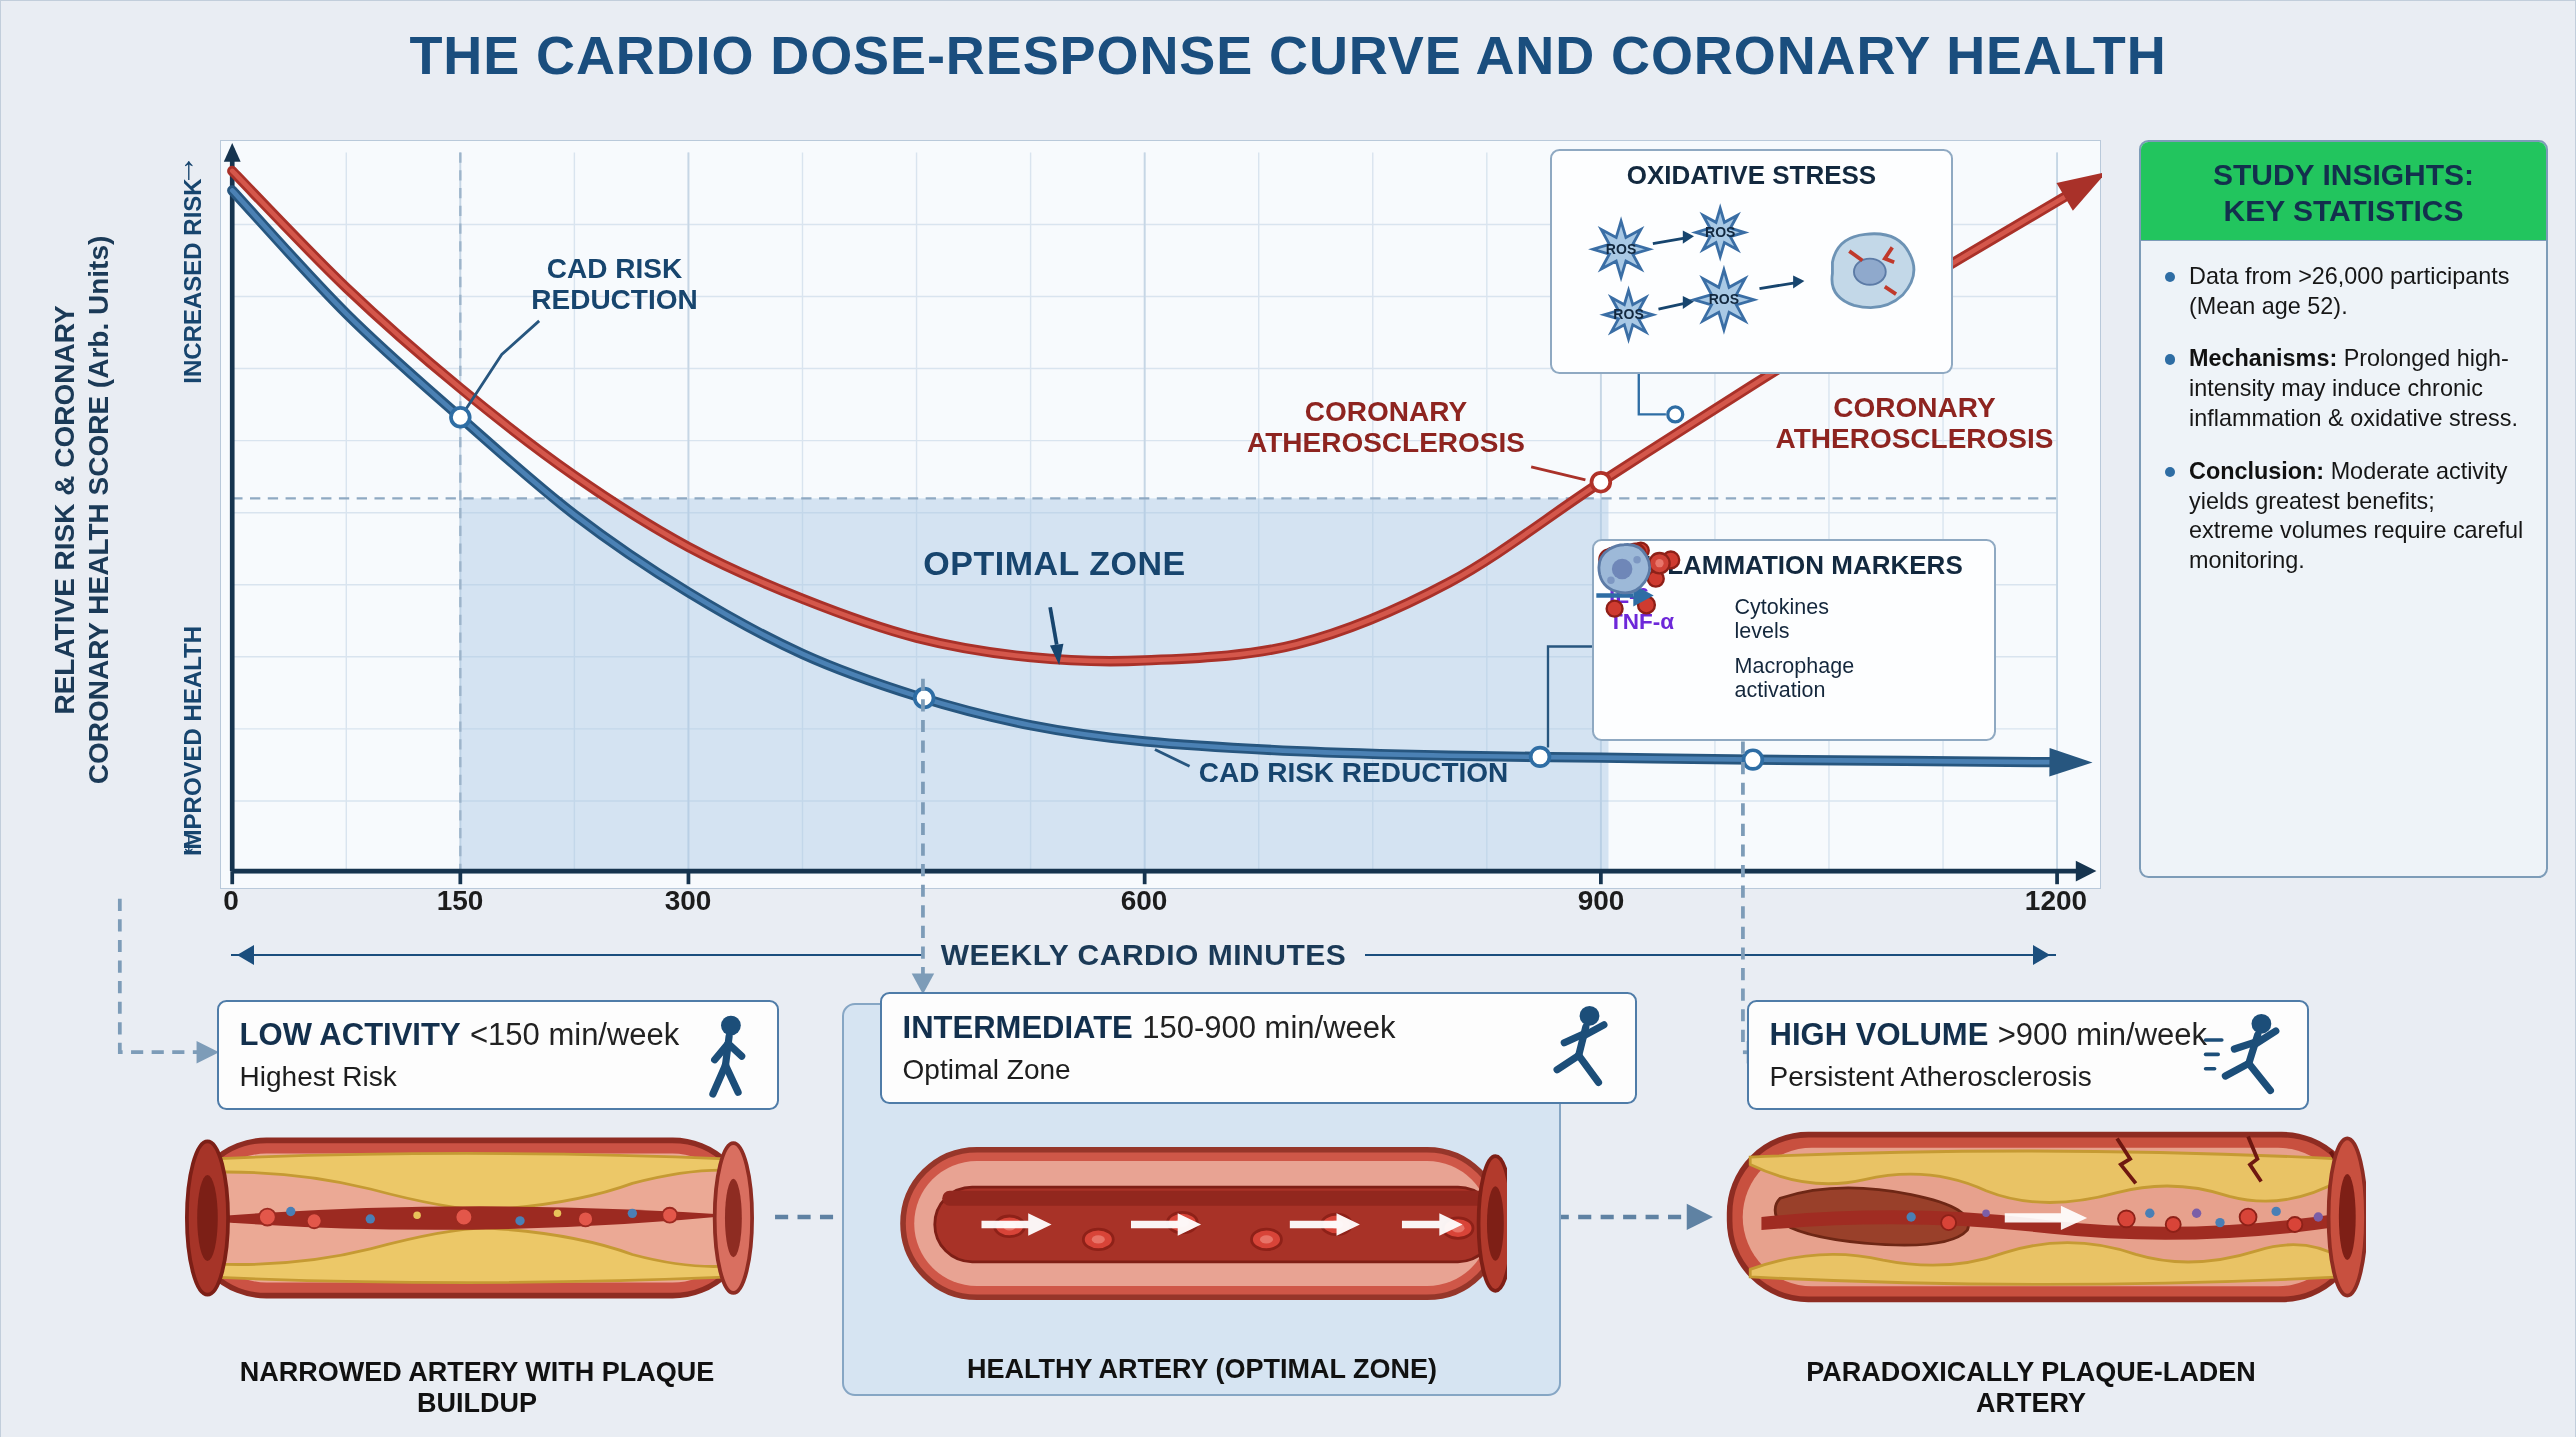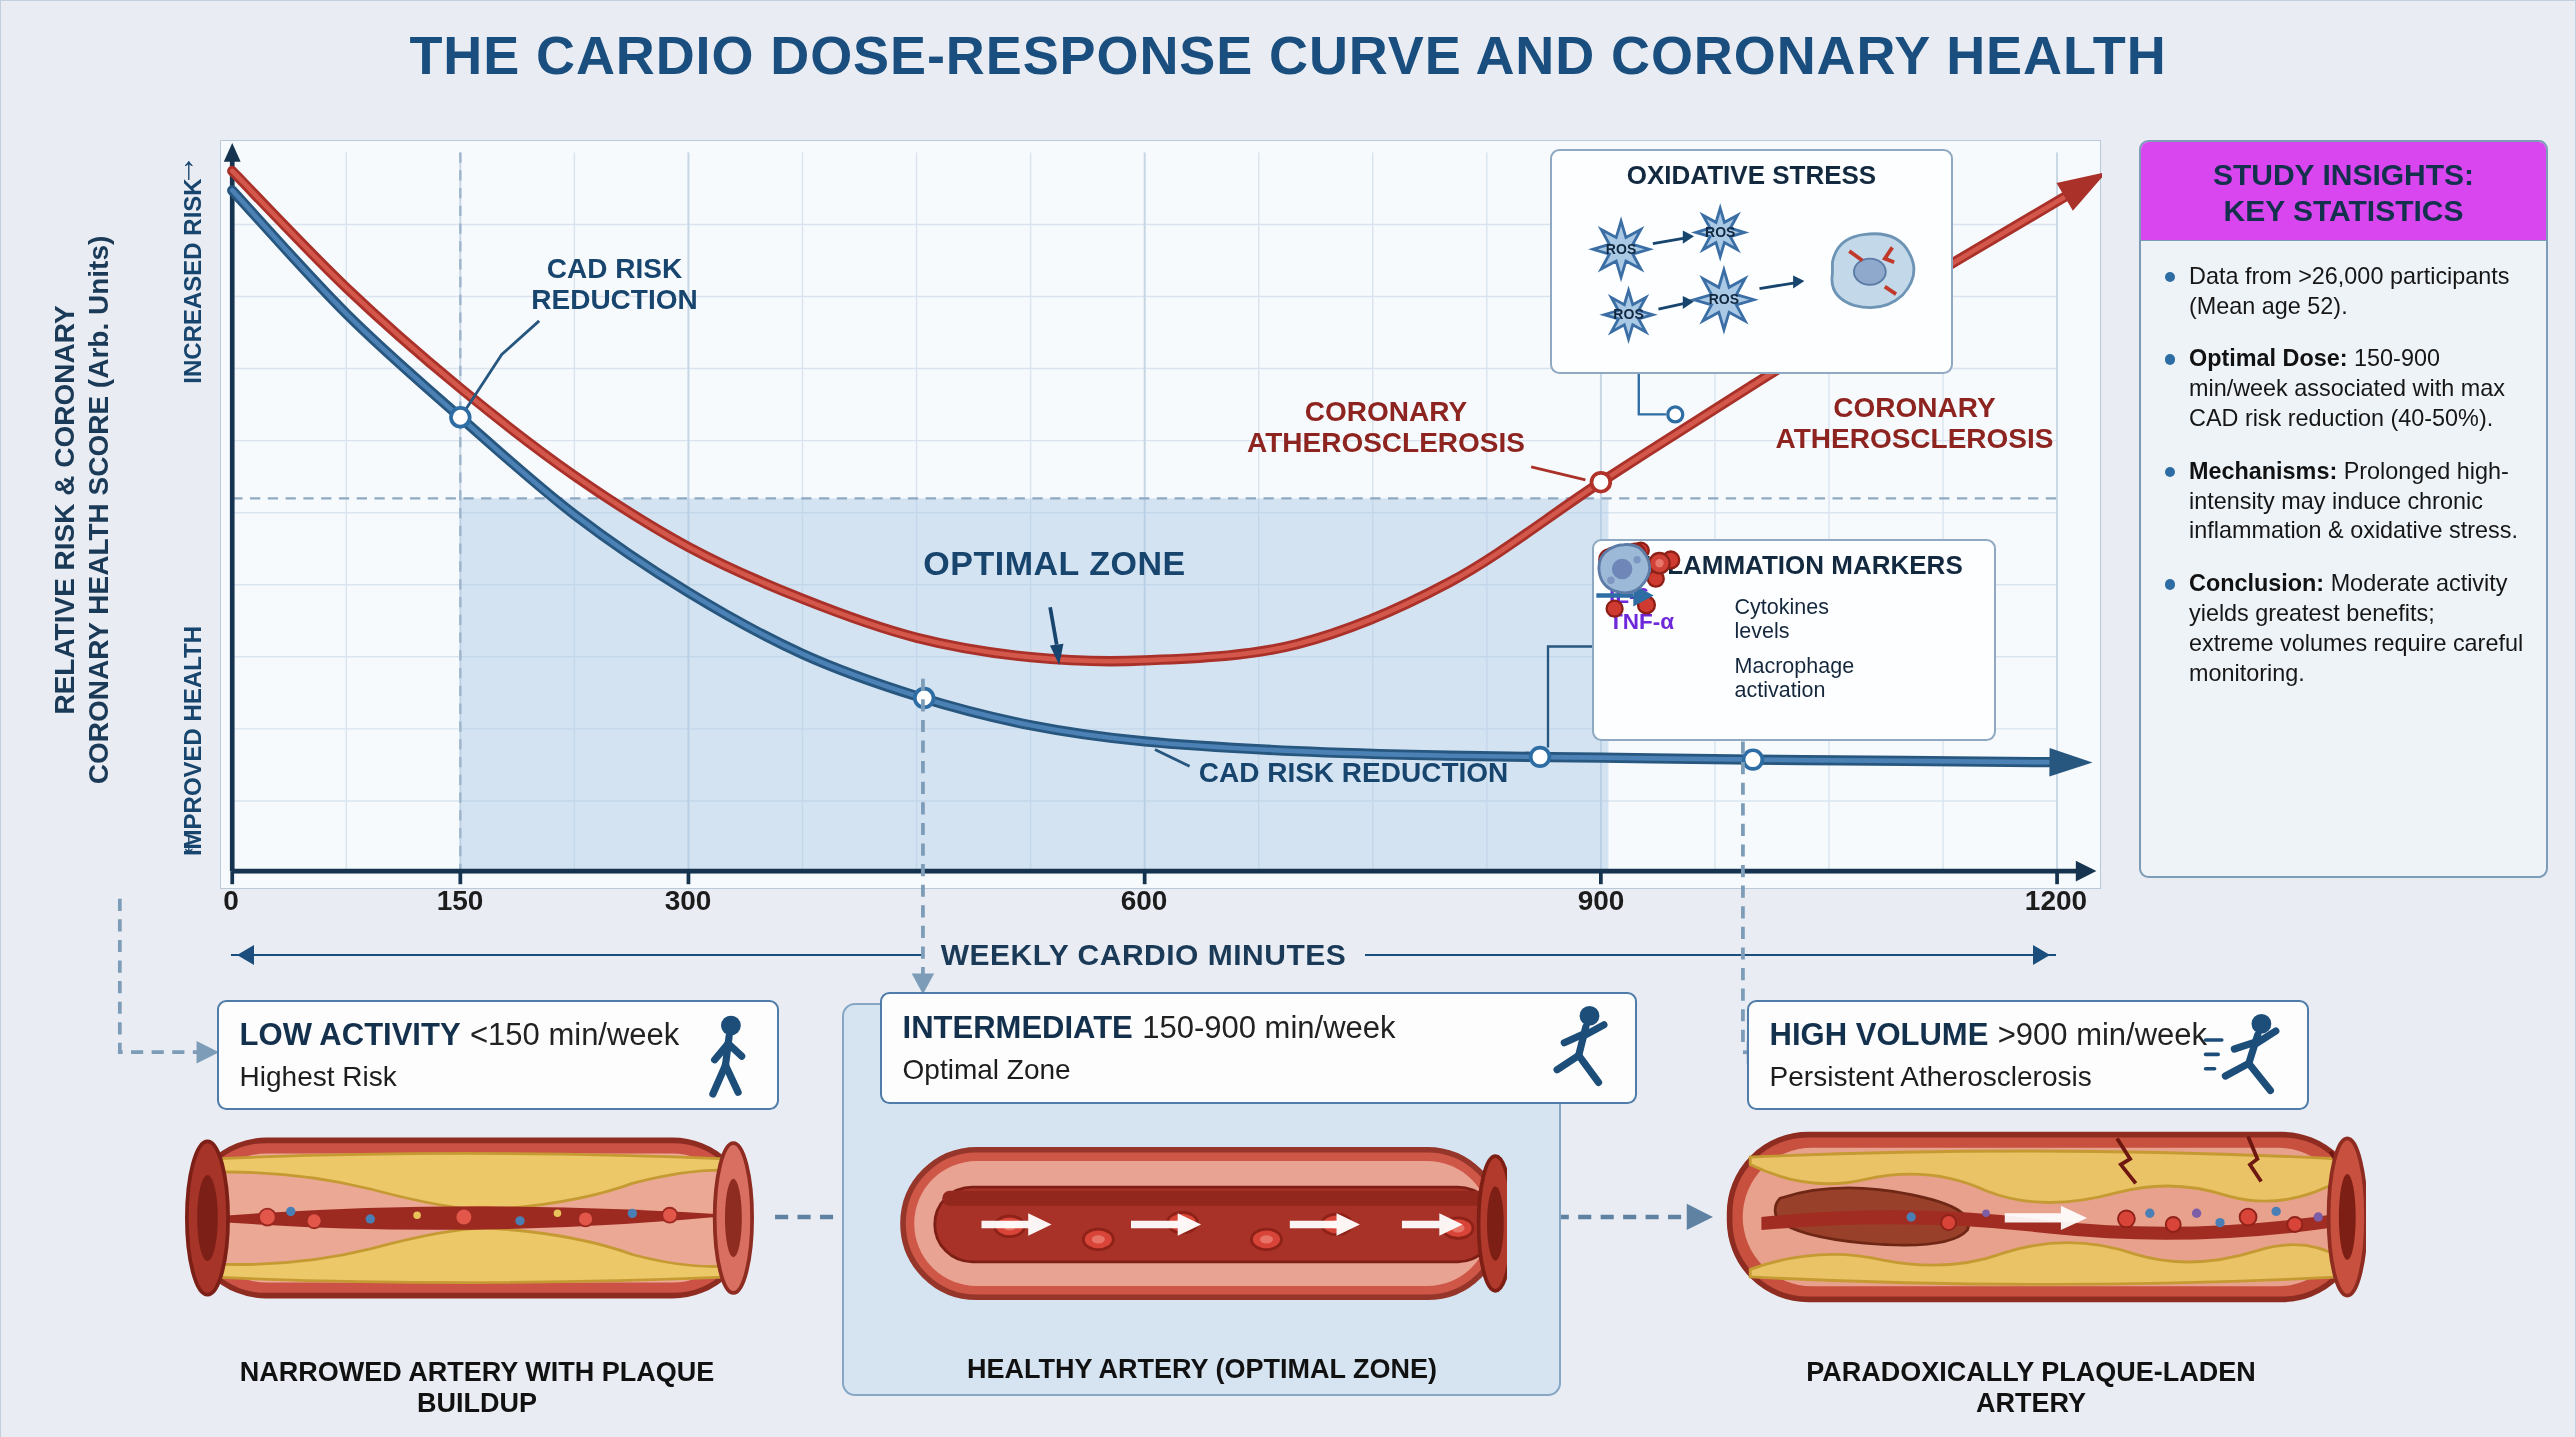--- a/index.html
+++ b/index.html
@@ -55,21 +55,21 @@
   .inf-dots-col { width:120px; }
   .inf-marker-labels { font-size:22.5px; font-weight:700; color:#6d28d9; line-height:1.15; margin-top:-5.6px; }
   .inf-arrow { margin-top:36px; }
   .inf-rows { display:flex; flex-direction:column; gap:11.2px; margin-left:5.6px; margin-top:7.5px; }
   .inf-row { display:flex; align-items:center; gap:9.4px; }
   .inf-row-text { font-size:21.5px; color:#14273c; line-height:1.1; width:150px; }
 
   
   .insights { position:absolute; left:2139px; top:140px; width:409px; height:738px;
               background:#eef3f8; border:2.3px solid #7d9cb8; border-radius:9.4px; overflow:hidden; }
-  .insights-header { background:#d946ef; border-bottom:1.9px solid #7d9cb8; text-align:center;
+  .insights-header { background:#22c55e; border-bottom:1.9px solid #7d9cb8; text-align:center;
                      padding:15px 7.5px 11.2px; font-size:30px; font-weight:800; color:#13304d; line-height:1.2; }
   .insights-body { padding:20.6px 22.5px 9.4px 24px; }
   .insights-body li { list-style:none; position:relative; padding-left:24px; margin-bottom:22.5px;
                       font-size:23.4px; line-height:1.28; color:#161616; }
   .insights-body li::before { content:""; position:absolute; left:0; top:10.3px; width:10.3px; height:10.3px;
                       border-radius:50%; background:#2e6da4; }
   .insights-body b { color:#111; }
 
   
   .panel2 { position:absolute; left:842px; top:1003px; width:719px; height:393px;
@@ -279,21 +279,20 @@
     <div class="xarrow-line right"></div>
   </div>
 
   <div class="insights">
     <div class="insights-header">
       <div>STUDY INSIGHTS:</div>
       <div>KEY STATISTICS</div>
     </div>
     <ul class="insights-body">
       <li><b></b><span>Data from &gt;26,000 participants (Mean age 52).</span></li>
-      <li><b>Optimal Dose:</b><span> 150-900 min/week associated with max CAD risk reduction (40-50%).</span></li>
       <li><b>Mechanisms:</b><span> Prolonged high-intensity may induce chronic inflammation &amp; oxidative stress.</span></li>
       <li><b>Conclusion:</b><span> Moderate activity yields greatest benefits; extreme volumes require careful monitoring.</span></li>
     </ul>
   </div>
 
   <svg class="connectors" width="2576" height="1438" viewBox="0 0 2752 1536">
     <g stroke="#7d9cb8" stroke-width="4" stroke-dasharray="13 9" fill="none">
       <polyline points="128,960 128,1124 214,1124"></polyline>
       <line x1="986" y1="725" x2="986" y2="1052"></line>
       <line x1="1862" y1="792" x2="1862" y2="1118"></line>

